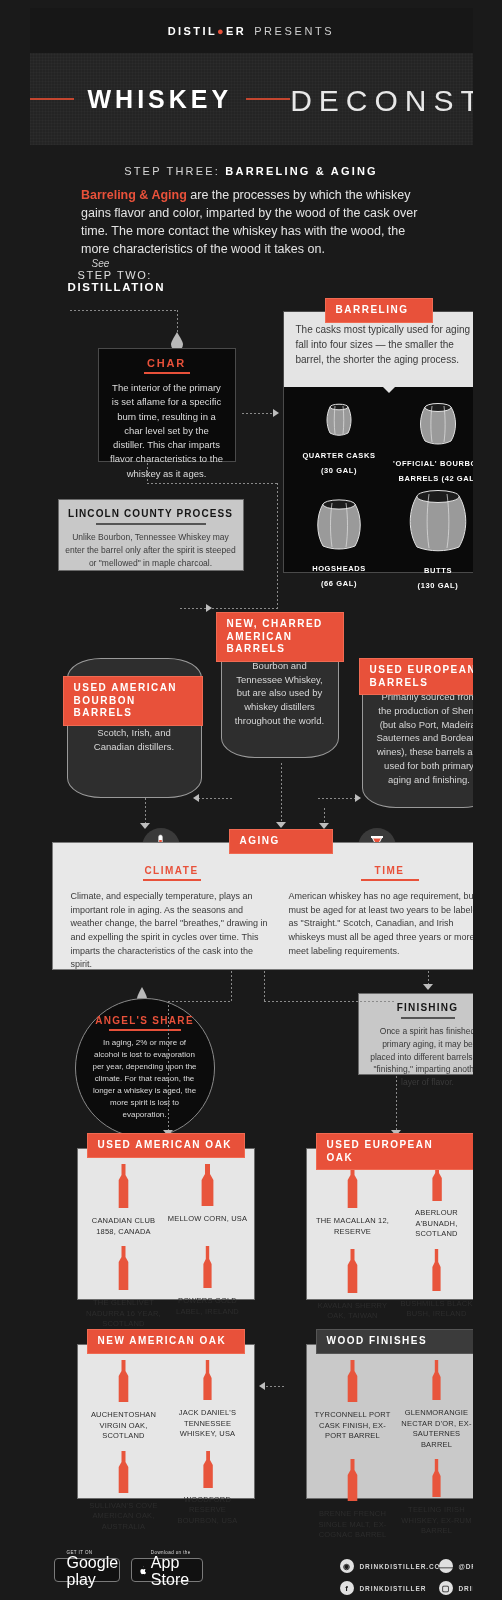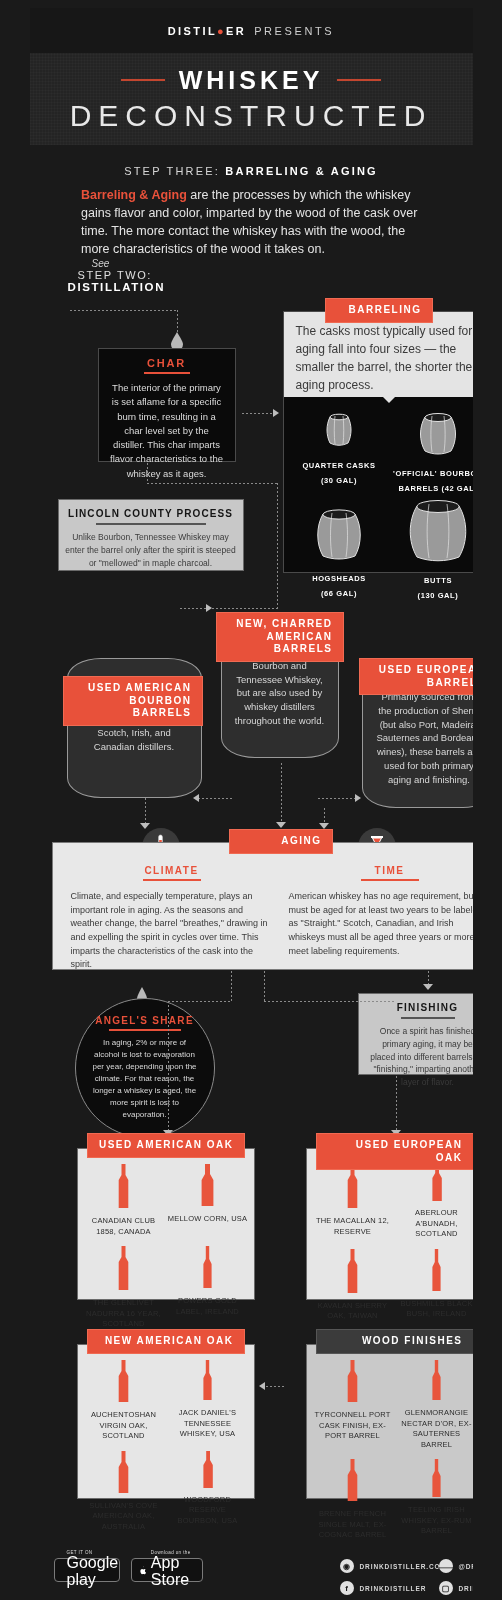--- a/index.html
+++ b/index.html
@@ -37,23 +37,22 @@
     color: #cfcfcf;
     margin-left: 8px;
   }
   .hero {
     height: 92px;
     background:
       repeating-linear-gradient(90deg, rgba(255,255,255,0.018) 0 1px, transparent 1px 3px),
       repeating-linear-gradient(0deg, rgba(255,255,255,0.018) 0 1px, transparent 1px 3px),
       #242424;
     display: flex;
-    flex-direction: column;
+    flex-direction: row;
     align-items: center;
-    justify-content: center;
   }
   .hero-row1 {
     display: flex;
     align-items: center;
     gap: 14px;
   }
   .hero-rule { width: 44px; height: 2px; background: #c4462f; }
   .hero-whiskey {
     font-size: 25px;
     font-weight: bold;
@@ -87,21 +86,21 @@
   .intro .hl { color: #e8513a; font-weight: bold; }
 
   
   .abs { position: absolute; }
   .tag {
     background: #e8513a;
     color: #fff;
     font-size: 10px;
     font-weight: bold;
     letter-spacing: 1.5px;
-    text-align: right;
+    text-align: left;
     padding: 5px 10px;
     line-height: 1.25;
     border: 1px solid #f06a52;
   }
   .tag.grey { background: #3b3b3b; border-color: #555; }
   .panel-dark {
     background: #0a0a0a;
     border: 1px solid #4a4a4a;
   }
   .panel-grey {
@@ -125,21 +124,21 @@
     color: #e8513a; font-size: 11px; font-weight: bold;
     letter-spacing: 1.8px; text-align: center;
   }
   .char-underline { width: 46px; height: 2px; background: #e8513a; margin: 3px auto 7px; }
   .char-body { color: #dcdcdc; text-align: center; }
 
   
   .barrel-panel { left: 253px; top: 303px; width: 212px; height: 262px; }
   .barrel-top {
     background: #e4e4e4; color: #3a3a3a;
-    padding: 10px 12px 3px; font-size: 12px; line-height: 1.5;
+    padding: 10px 12px 20px; font-size: 10px; line-height: 1.5;
     position: relative;
   }
   .barrel-notch {
     position: absolute; left: 50%; bottom: -6px; margin-left: -7px;
     width: 0; height: 0; border-left: 7px solid transparent;
     border-right: 7px solid transparent; border-top: 7px solid #e4e4e4;
   }
   .barrel-tag { left: 295px; top: 290px; width: 108px; }
   .barrel-grid {
     display: grid; grid-template-columns: 1fr 1fr;

